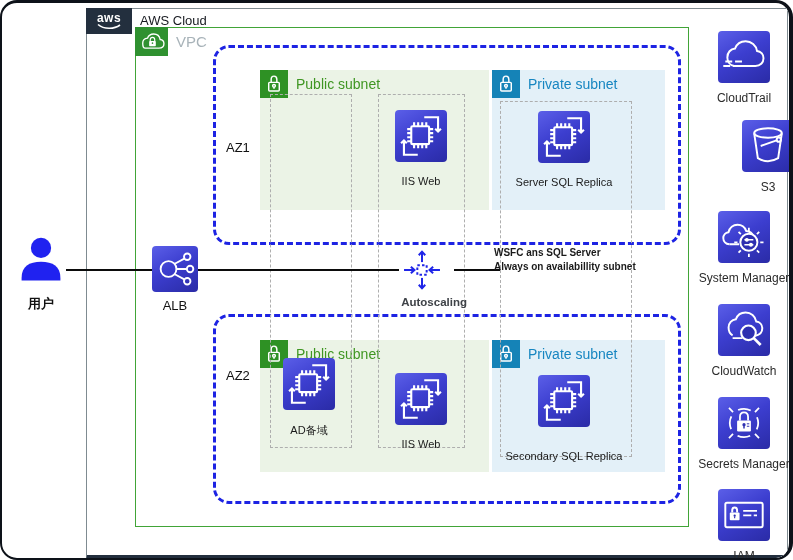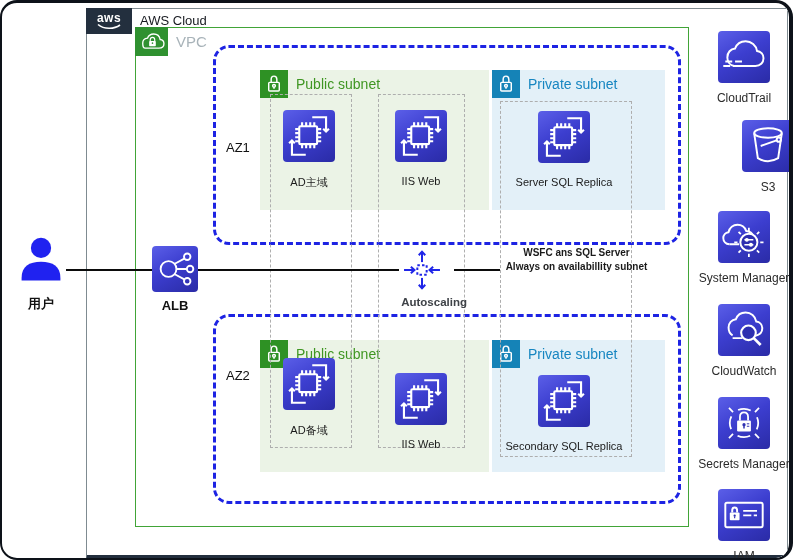--- a/index.html
+++ b/index.html
@@ -42,21 +42,21 @@
   .node{display:flex;flex-direction:column;align-items:center;}
   .grad{background:linear-gradient(150deg,#5b5fe8 0%,#3c3ecf 45%,#2a2ba6 100%);border-radius:4px;display:flex;align-items:center;justify-content:center;}
   .ec2-node{width:130px;}
   .ec2-ic{width:52px;height:52px;}
   .ec2-label{margin-top:13px;font-size:11px;color:#1a1a1a;white-space:nowrap;}
   .alb-ic{width:46px;height:46px;}
   .alb-label{margin-top:6px;font-size:13px;color:#111;}
   .user-label{margin-top:6px;font-size:13px;color:#111;}
   .line{background:#0b0b0b;height:2px;}
   .as-label{font-size:11.5px;color:#3f4348;text-align:right;font-weight:bold;}
-  .note{font-size:10px;font-weight:bold;color:#1a1a1a;text-align:center;line-height:14px;}
+  .note{font-size:10px;font-weight:bold;color:#1a1a1a;text-align:left;line-height:14px;}
   
   .svc{width:100px;}
   .svc-ic{width:52px;height:52px;}
   .svc-label{margin-top:8px;font-size:12px;color:#2b2b2b;white-space:nowrap;}
   svg{display:block;}
 </style>
 </head>
 <body>
 
 <svg width="0" height="0" style="position:absolute">
@@ -230,28 +230,20 @@
     <svg width="26" height="26" viewBox="0 0 32 32">
         <use href="#sym-lock"></use>
       </svg>
   </div>
   <div class="abs subnet-label b" style="left:526px;top:343px;">Private subnet</div>
 
   <div class="abs group" style="left:268px;top:91px;width:80px;height:352px;"></div>
   <div class="abs group" style="left:376px;top:91px;width:85px;height:352px;"></div>
   <div class="abs group" style="left:498px;top:98px;width:130px;height:354px;"></div>
 
-  <div class="abs node ec2-node" style="left:242px;top:107px;">
-    <div class="grad ec2-ic">
-        <svg width="52" height="52" viewBox="0 0 64 64">
-          <use href="#sym-ec2"></use>
-        </svg>
-      </div>
-    <div class="ec2-label">AD主域</div>
-  </div>
   <div class="abs node ec2-node" style="left:354px;top:107px;">
     <div class="grad ec2-ic">
         <svg width="52" height="52" viewBox="0 0 64 64">
           <use href="#sym-ec2"></use>
         </svg>
       </div>
     <div class="ec2-label">IIS Web</div>
   </div>
   <div class="abs node ec2-node" style="left:497px;top:108px;">
     <div class="grad ec2-ic">
@@ -271,41 +263,41 @@
     <div class="ec2-label">AD备域</div>
   </div>
   <div class="abs node ec2-node" style="left:354px;top:370px;">
     <div class="grad ec2-ic">
         <svg width="52" height="52" viewBox="0 0 64 64">
           <use href="#sym-ec2"></use>
         </svg>
       </div>
     <div class="ec2-label">IIS Web</div>
   </div>
-  <div class="abs node ec2-node" style="left:497px;top:372px;">
+  <div class="abs node ec2-node" style="left:497px;top:372px;gap:10px;">
     <div class="grad ec2-ic">
         <svg width="52" height="52" viewBox="0 0 64 64">
           <use href="#sym-ec2"></use>
         </svg>
       </div>
     <div class="ec2-label">Secondary SQL Replica</div>
   </div>
 
   <div class="abs node" style="left:4px;top:230px;width:70px;font-weight:bold;">
     <svg width="54" height="56" viewBox="0 0 64 64">
         <use href="#sym-user"></use>
       </svg>
     <div class="user-label">用户</div>
   </div>
 
   <div class="abs line" style="left:64px;top:266px;width:86px;"></div>
   <div class="abs line" style="left:196px;top:266px;width:201px;"></div>
   <div class="abs line" style="left:452px;top:266px;width:46px;"></div>
 
-  <div class="abs node" style="left:143px;top:243px;width:60px;font-weight:bold;">
+  <div class="abs node" style="left:143px;top:243px;width:60px;">
     <div class="grad alb-ic">
         <svg width="46" height="46" viewBox="0 0 64 64">
           <use href="#sym-alb"></use>
         </svg>
       </div>
     <div class="alb-label">ALB</div>
   </div>
 
   <svg class="abs" style="left:397px;top:244px;" width="46" height="46" viewBox="0 0 64 64">
       <use href="#sym-autoscale"></use>

